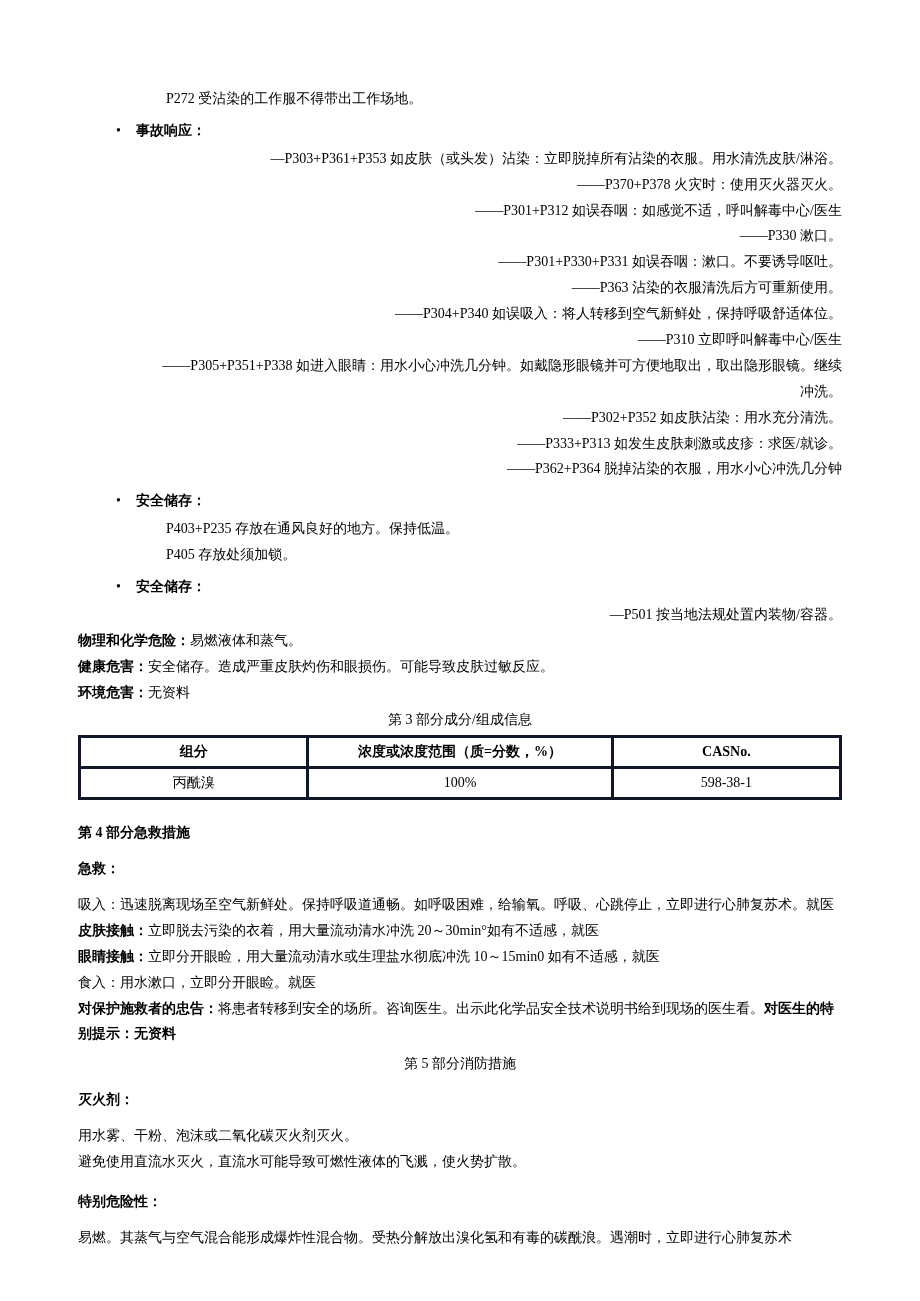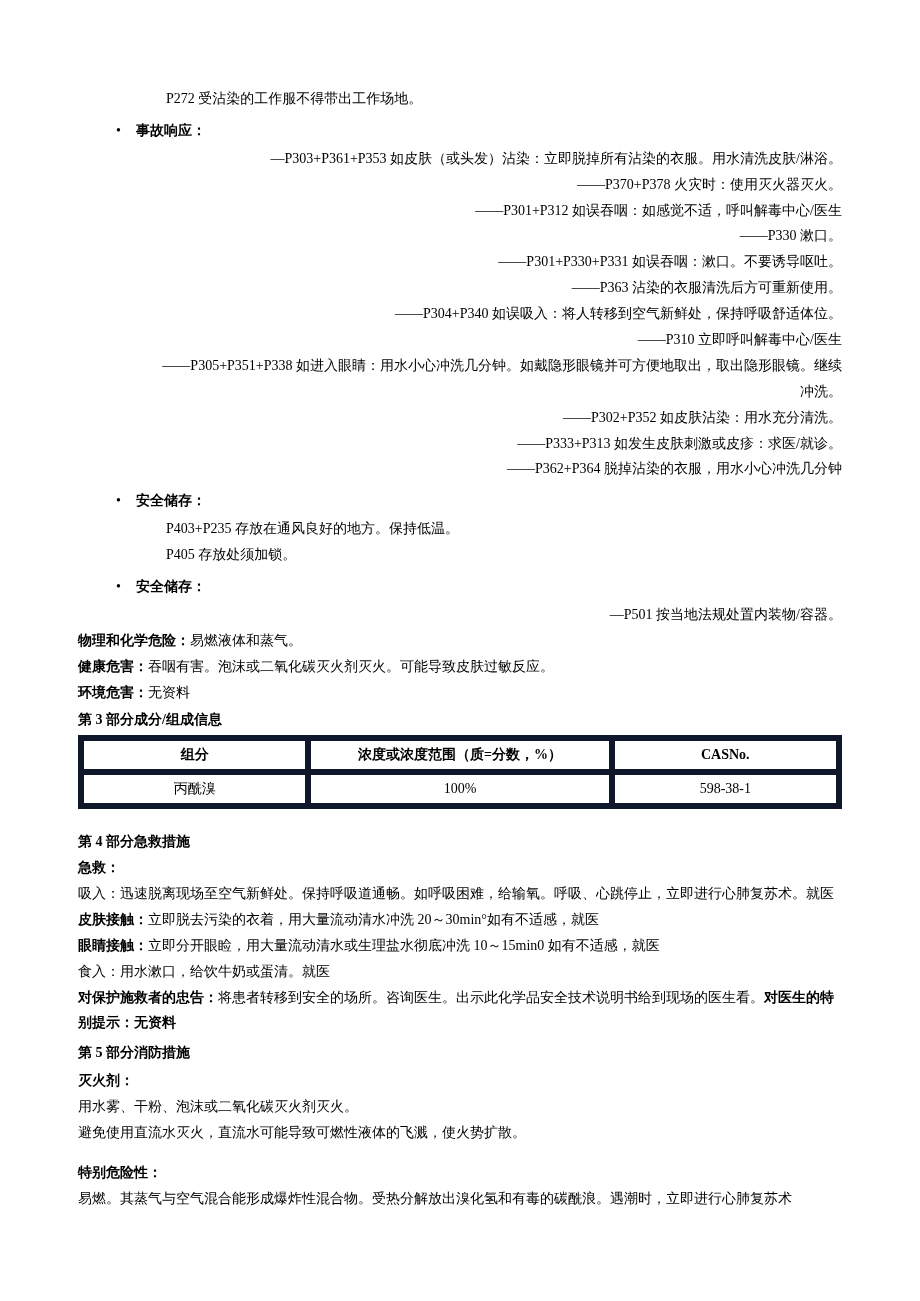--- a/index.html
+++ b/index.html
@@ -19,44 +19,45 @@
       margin-left: 38px;
       margin-top: 6px;
       margin-bottom: 2px;
     }
     .bullet-dot {
       width: 20px;
       flex-shrink: 0;
     }
     .bold { font-weight: bold; font-family: Liberation Serif, serif; }
     .heading-center {
-      font-weight: bold;
+      text-align: center;
+      font-weight: normal;
       margin-top: 2px;
       margin-bottom: 2px;
     }
     table {
       border-collapse: collapse;
       width: 100%;
       margin-top: 2px;
       margin-bottom: 6px;
     }
     th, td {
-      border: 6px solid #0f172a;
+      border: 3px solid #0f172a;
       padding: 1px 4px;
       text-align: center;
       font-weight: normal;
       font-size: 14px;
     }
     th { font-weight: bold; }
     .para { margin: 0; }
     .section-heading {
       font-weight: bold;
       margin-top: 20px;
     }
-    .sub-gap { }
+    .sub-gap { margin-top: 10px; }
     .inline-label { font-weight: bold; }
   </style>
 </head>
 <body>
 
 <div class="indent-1">P272 受沾染的工作服不得带出工作场地。</div>
 
 <div class="bullet-row">
   <span class="bullet-dot">•</span>
   <span class="bold">事故响应：</span>
@@ -84,21 +85,21 @@
 <div class="bullet-row">
   <span class="bullet-dot">•</span>
   <span class="bold">安全储存：</span>
 </div>
 <div class="indent-2">—P501 按当地法规处置内装物/容器。</div>
 
 <p class="para">
   <span class="inline-label">物理和化学危险：</span><span>易燃液体和蒸气。</span>
 </p>
 <p class="para">
-  <span class="inline-label">健康危害：</span><span>吞咽有害。泡沫或二氧化碳灭火剂灭火。可能导致皮肤过敏反应。</span>
+  <span class="inline-label">健康危害：</span><span>安全储存。造成严重皮肤灼伤和眼损伤。可能导致皮肤过敏反应。</span>
 </p>
 <p class="para">
   <span class="inline-label">环境危害：</span><span>无资料</span>
 </p>
 
 <div class="heading-center">第 3 部分成分/组成信息</div>
 
 <table>
   <thead>
     <tr>
@@ -122,21 +123,21 @@
 <p class="para sub-gap">吸入：迅速脱离现场至空气新鲜处。保持呼吸道通畅。如呼吸困难，给输氧。呼吸、心跳停止，立即进行心肺复苏术。就医</p>
 
 <p class="para">
   <span class="inline-label">皮肤接触：</span><span>立即脱去污染的衣着，用大量流动清水冲洗 20～30min°如有不适感，就医</span>
 </p>
 
 <p class="para">
   <span class="inline-label">眼睛接触：</span><span>立即分开眼睑，用大量流动清水或生理盐水彻底冲洗 10～15min0 如有不适感，就医</span>
 </p>
 
-<p class="para">食入：用水漱口，给饮牛奶或蛋清。就医</p>
+<p class="para">食入：用水漱口，立即分开眼睑。就医</p>
 
 <p class="para">
   <span class="inline-label">对保护施救者的忠告：</span><span>将患者转移到安全的场所。咨询医生。出示此化学品安全技术说明书给到现场的医生看。</span><span class="inline-label">对医生的特别提示：无资料</span>
 </p>
 
 <div class="heading-center" style="margin-top:4px">第 5 部分消防措施</div>
 
 <div class="bold sub-gap">灭火剂：</div>
 <p class="para sub-gap">用水雾、干粉、泡沫或二氧化碳灭火剂灭火。</p>
 <p class="para">避免使用直流水灭火，直流水可能导致可燃性液体的飞溅，使火势扩散。</p>

